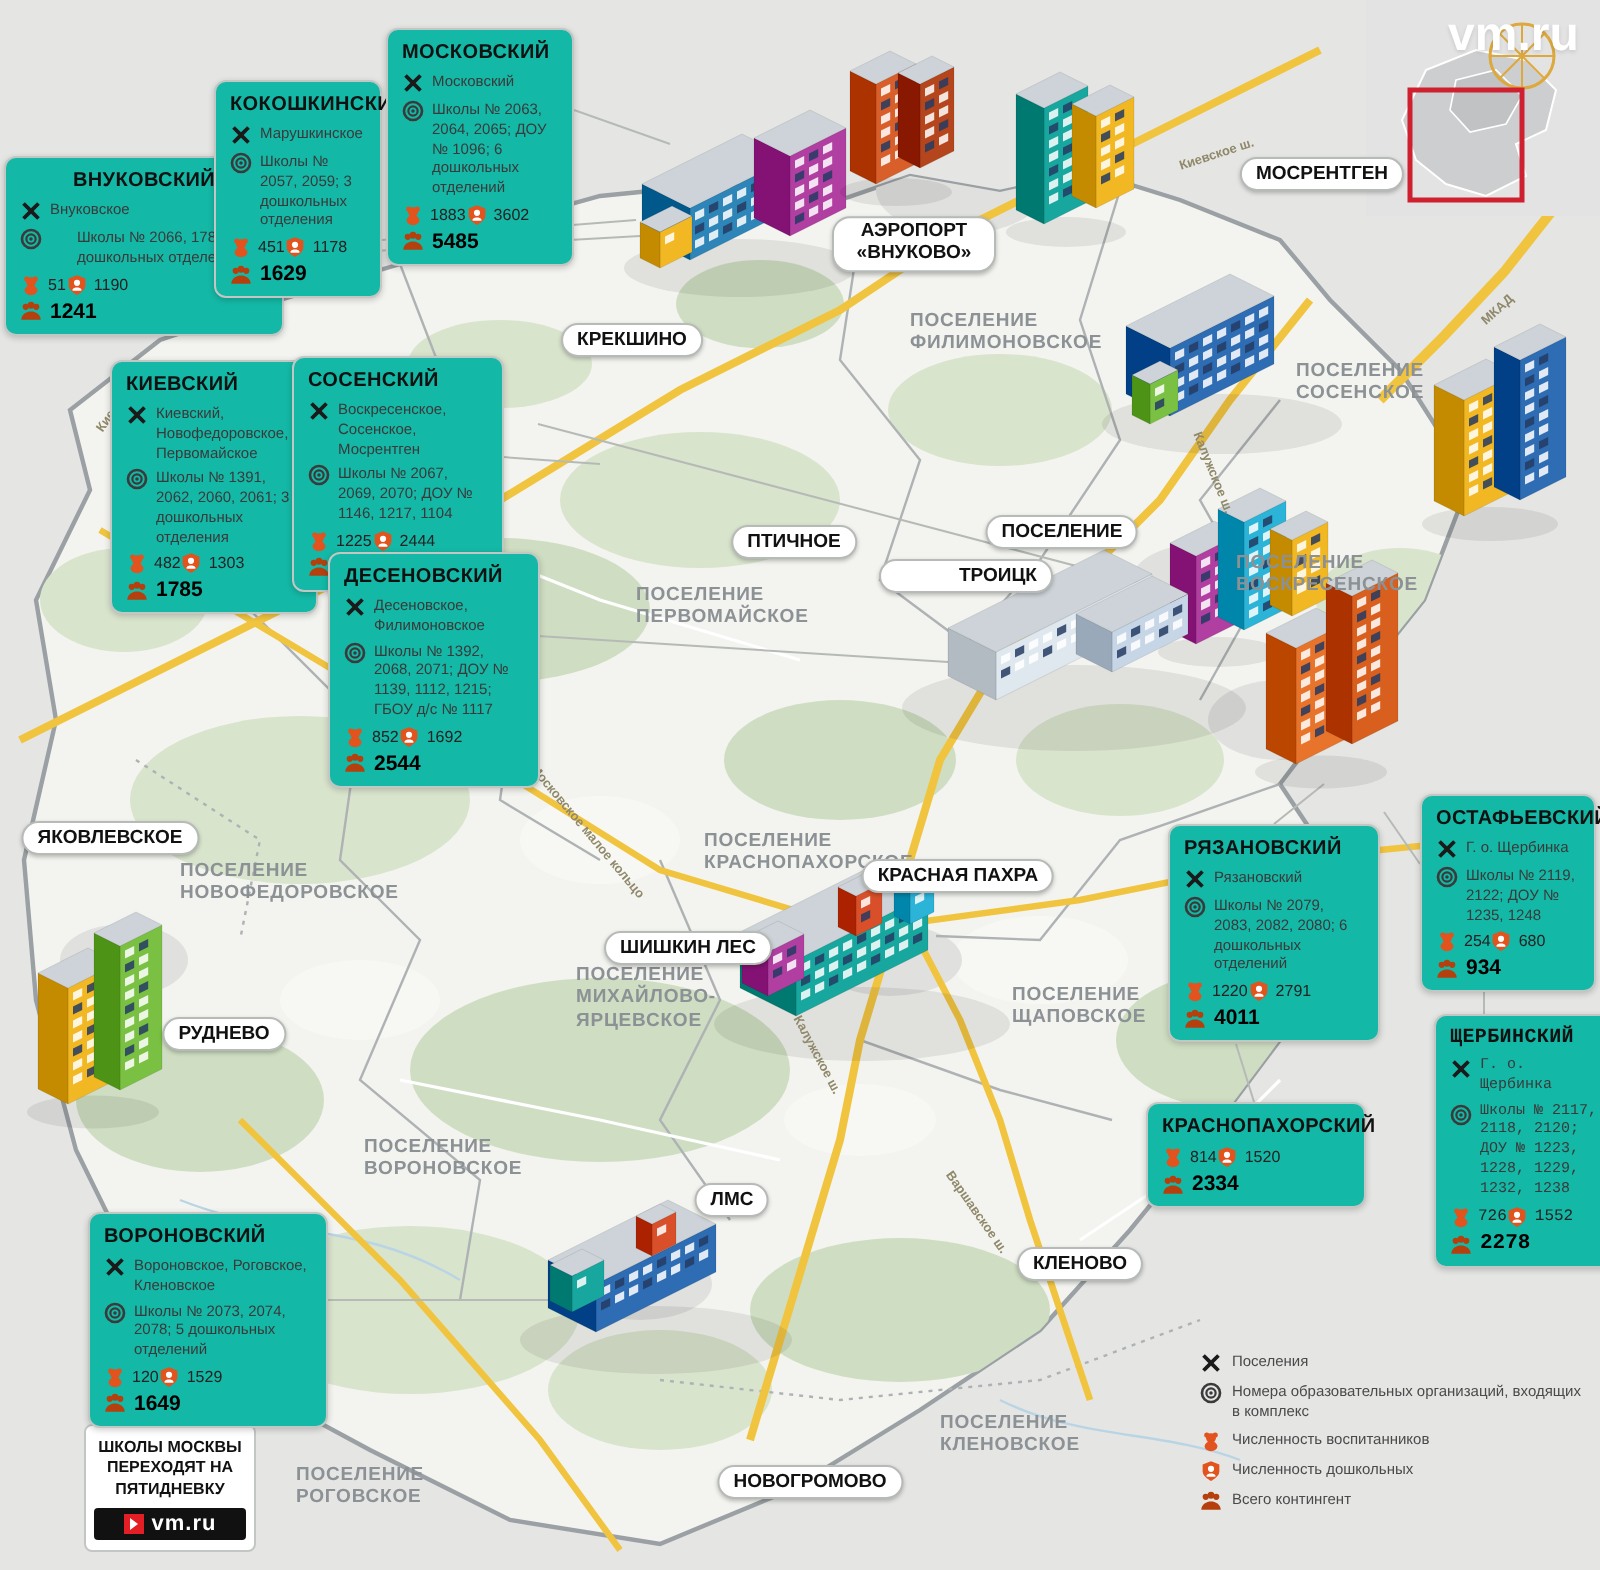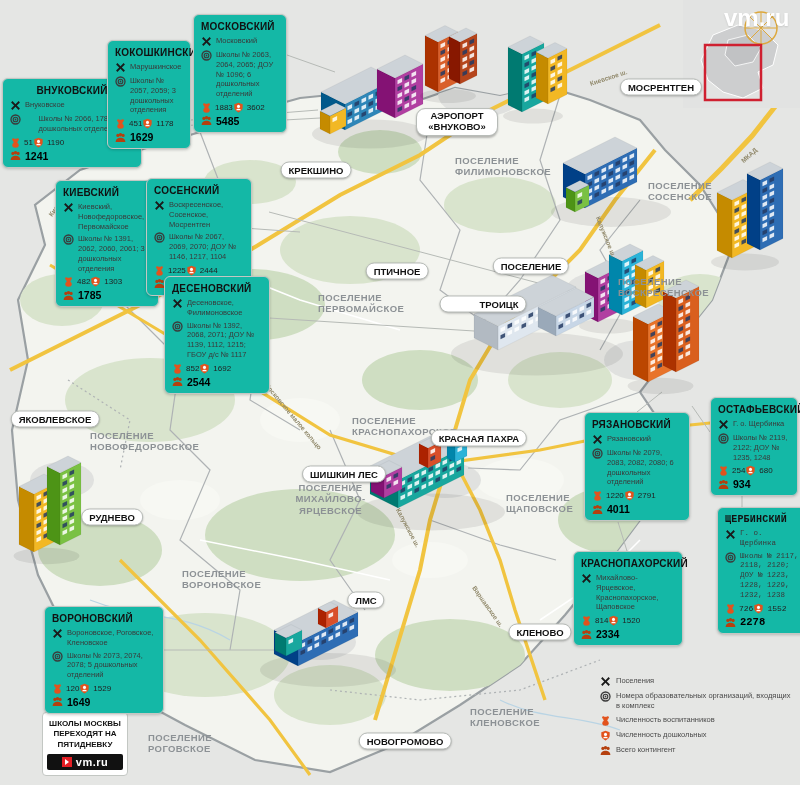--- a/index.html
+++ b/index.html
@@ -1125,26 +1125,20 @@
           <circle cx="2.6" cy="3.1" r="1.4" fill="#b5400e"></circle>
           <circle cx="7.4" cy="3.1" r="1.4" fill="#b5400e"></circle>
           <circle cx="5" cy="2.4" r="1.6" fill="#b5400e"></circle>
           <path d="M0.6,9 C0.6,6.4 3,5.2 5,5.2 C7,5.2 9.4,6.4 9.4,9 Z" fill="#b5400e"></path>
         </svg>
         <b>2278</b>
       </div>
     </div>
     <div class="card" style="left: 573px; top: 551px; width: 110px;">
       <h3 class="card-title">КРАСНОПАХОРСКИЙ</h3>
-      <div class="card-row">
-        <svg viewBox="0 0 10 10" class="ic">
-          <path d="M1,2.2 L2.2,1 L5,3.8 L7.8,1 L9,2.2 L6.2,5 L9,7.8 L7.8,9 L5,6.2 L2.2,9 L1,7.8 L3.8,5 Z" fill="#1a1a1a"></path>
-        </svg>
-        <span class="txt">Михайлово-Ярцевское, Краснопахорское, Щаповское</span>
-      </div>
       <div class="stats">
         <div class="stat">
           <svg viewBox="0 0 10 10" class="ic">
             <circle cx="3.1" cy="2.3" r="1.2" fill="#e2531d"></circle>
             <circle cx="6.9" cy="2.3" r="1.2" fill="#e2531d"></circle>
             <circle cx="5" cy="3.7" r="2.2" fill="#e2531d"></circle>
             <ellipse cx="5" cy="7.4" rx="2.9" ry="2.3" fill="#e2531d"></ellipse>
           </svg>
           <span>814</span>
         </div>
@@ -1210,35 +1204,35 @@
           <path d="M0.6,9 C0.6,6.4 3,5.2 5,5.2 C7,5.2 9.4,6.4 9.4,9 Z" fill="#b5400e"></path>
         </svg>
         <b>1649</b>
       </div>
     </div>
     <div class="place-badge" style="left: 316px; top: 170px;">КРЕКШИНО</div>
     <div class="place-badge multiline" style="left: 457px; top: 122px;">АЭРОПОРТ «ВНУКОВО»</div>
     <div class="place-badge" style="left: 661px; top: 87px;">МОСРЕНТГЕН</div>
     <div class="place-badge" style="left: 397px; top: 271px;">ПТИЧНОЕ</div>
     <div class="place-badge" style="left: 531px; top: 266px;">ПОСЕЛЕНИЕ</div>
-    <div class="place-badge" style="left: 483px; top: 304px; padding-left: 39px;">ТРОИЦК</div>
+    <div class="place-badge" style="left: 483px; top: 288px; padding-left: 39px;">ТРОИЦК</div>
     <div class="place-badge" style="left: 479px; top: 438px;">КРАСНАЯ ПАХРА</div>
     <div class="place-badge" style="left: 344px; top: 474px;">ШИШКИН ЛЕС</div>
     <div class="place-badge" style="left: 55px; top: 419px;">ЯКОВЛЕВСКОЕ</div>
     <div class="place-badge" style="left: 112px; top: 517px;">РУДНЕВО</div>
     <div class="place-badge" style="left: 366px; top: 600px;">ЛМС</div>
     <div class="place-badge" style="left: 540px; top: 632px;">КЛЕНОВО</div>
     <div class="place-badge" style="left: 405px; top: 741px;">НОВОГРОМОВО</div>
     <div class="place-badge" style="left: 250px; top: 800px;">КРЕСТЫ</div>
     <div class="region-label" style="left: 455px; top: 155px; width: 105px;">ПОСЕЛЕНИЕ ФИЛИМОНОВСКОЕ</div>
     <div class="region-label" style="left: 648px; top: 180px; width: 80px;">ПОСЕЛЕНИЕ СОСЕНСКОЕ</div>
     <div class="region-label" style="left: 618px; top: 240px; width: 108px; margin-top: 36px;">ПОСЕЛЕНИЕ ВОСКРЕСЕНСКОЕ</div>
     <div class="region-label" style="left: 318px; top: 292px; width: 105px;">ПОСЕЛЕНИЕ ПЕРВОМАЙСКОЕ</div>
     <div class="region-label" style="left: 352px; top: 415px; width: 125px;">ПОСЕЛЕНИЕ КРАСНОПАХОРСКОЕ</div>
-    <div class="region-label" style="left: 288px; top: 482px; width: 85px; text-align: center;">ПОСЕЛЕНИЕ МИХАЙЛОВО-ЯРЦЕВСКОЕ</div>
+    <div class="region-label" style="left: 288px; top: 482px; width: 85px;">ПОСЕЛЕНИЕ МИХАЙЛОВО-ЯРЦЕВСКОЕ</div>
     <div class="region-label" style="left: 506px; top: 492px; width: 90px;">ПОСЕЛЕНИЕ ЩАПОВСКОЕ</div>
     <div class="region-label" style="left: 90px; top: 430px; width: 140px;">ПОСЕЛЕНИЕ НОВОФЕДОРОВСКОЕ</div>
     <div class="region-label" style="left: 182px; top: 568px; width: 105px;">ПОСЕЛЕНИЕ ВОРОНОВСКОЕ</div>
     <div class="region-label" style="left: 470px; top: 706px; width: 95px;">ПОСЕЛЕНИЕ КЛЕНОВСКОЕ</div>
     <div class="region-label" style="left: 148px; top: 732px; width: 90px;">ПОСЕЛЕНИЕ РОГОВСКОЕ</div>
     <div class="road-label" style="left: 50px; top: 212px; transform: rotate(-55deg);">Киевское ш.</div>
     <div class="road-label" style="left: 590px; top: 80px; transform: rotate(-18deg);">Киевское ш.</div>
     <div class="road-label" style="left: 598px; top: 213px; transform: rotate(68deg);">Калужское ш.</div>
     <div class="road-label" style="left: 398px; top: 505px; transform: rotate(62deg);">Калужское ш.</div>
     <div class="road-label" style="left: 474px; top: 583px; transform: rotate(55deg);">Варшавское ш.</div>

